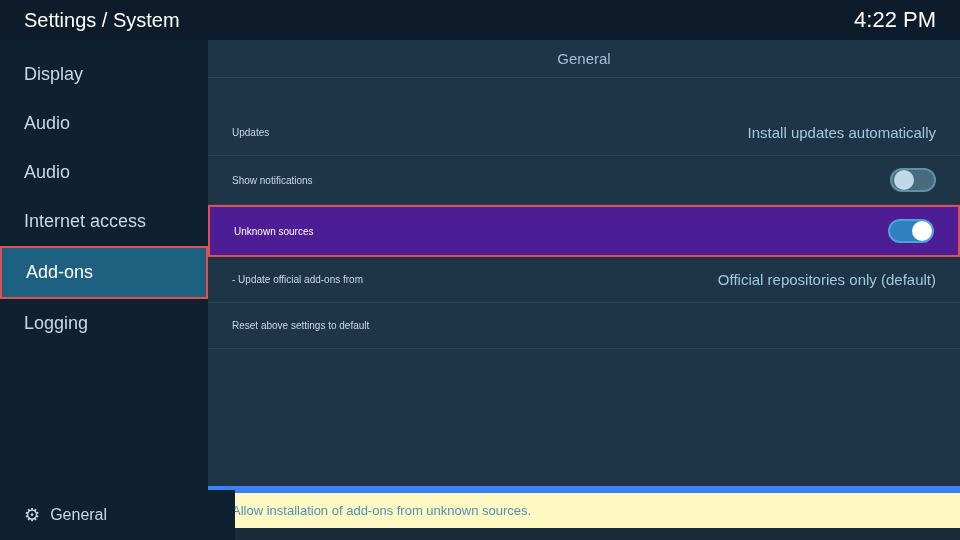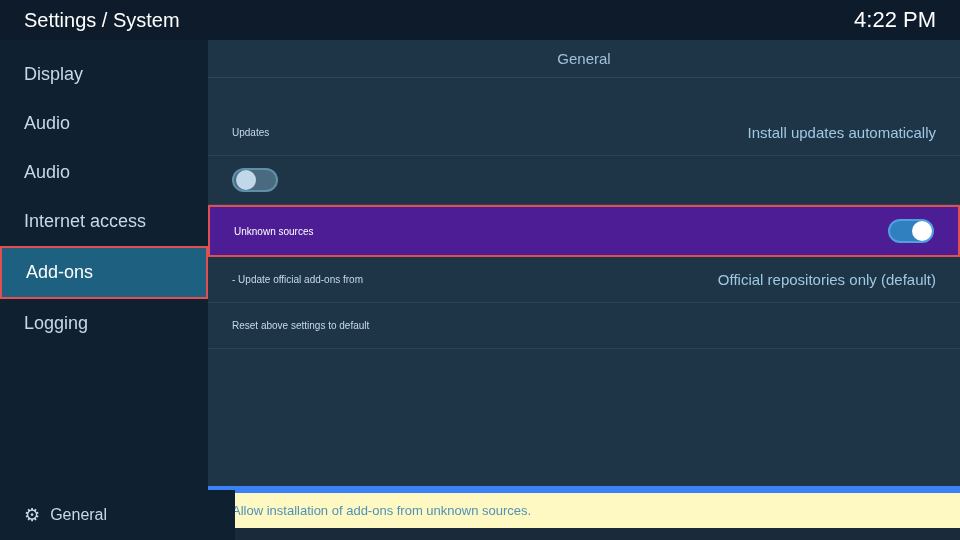--- a/index.html
+++ b/index.html
@@ -192,20 +192,21 @@
     <div class="section-header">General</div>
 
     <div class="settings-list">
 
       <div class="setting-row">
         <span class="setting-label">Updates</span>
         <span class="setting-value">Install updates automatically</span>
       </div>
 
       <div class="setting-row">
+        <span class="setting-label">Show notifications</span>
         <div class="toggle">
           <div class="toggle-knob"></div>
         </div>
       </div>
 
       <div class="setting-row highlighted">
         <span class="setting-label">Unknown sources</span>
         <div class="toggle on toggle-highlighted">
           <div class="toggle-knob"></div>
         </div>

